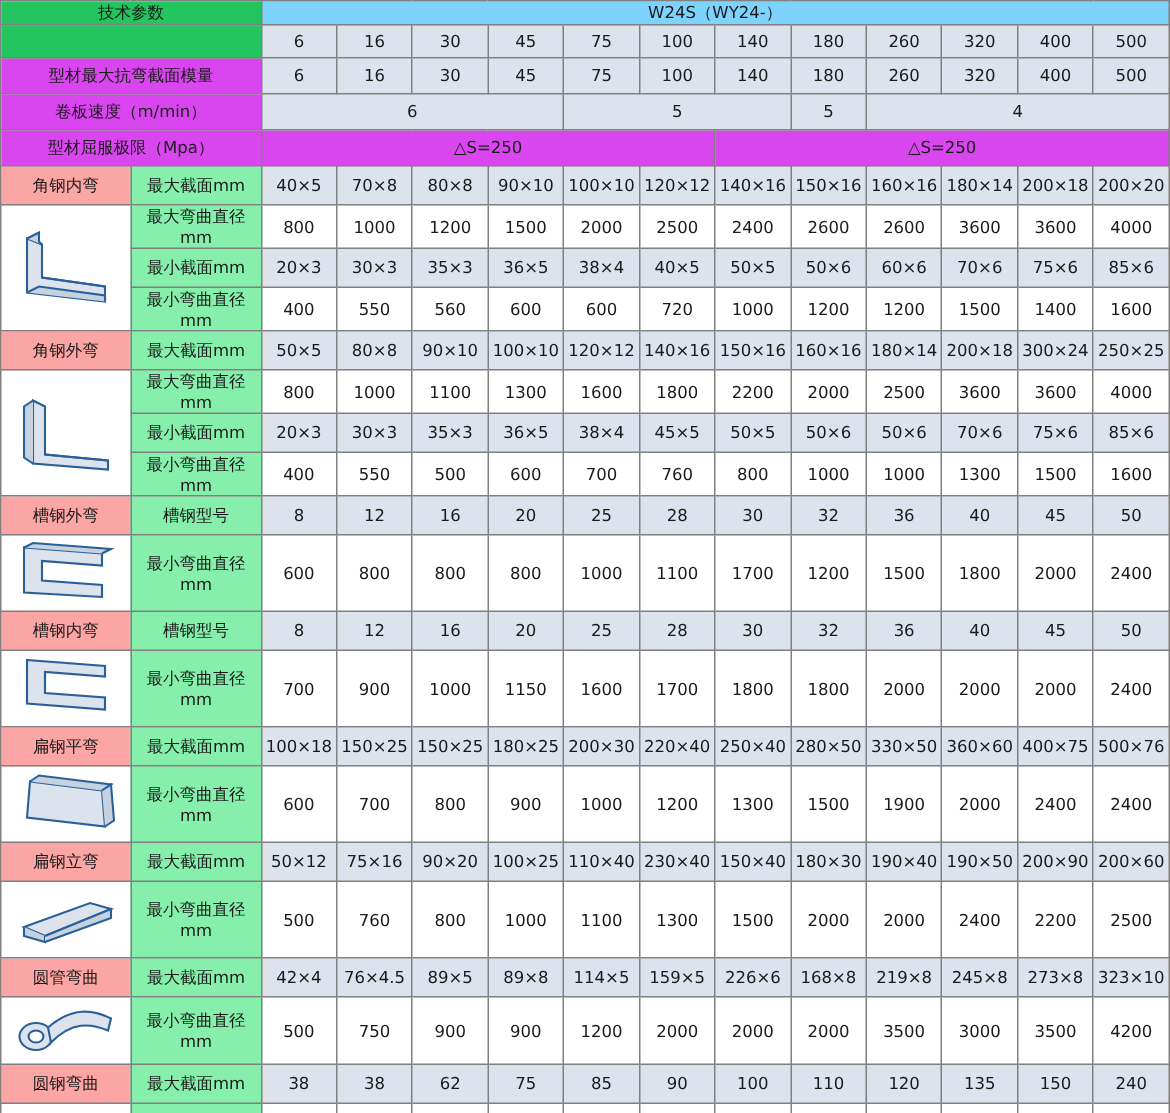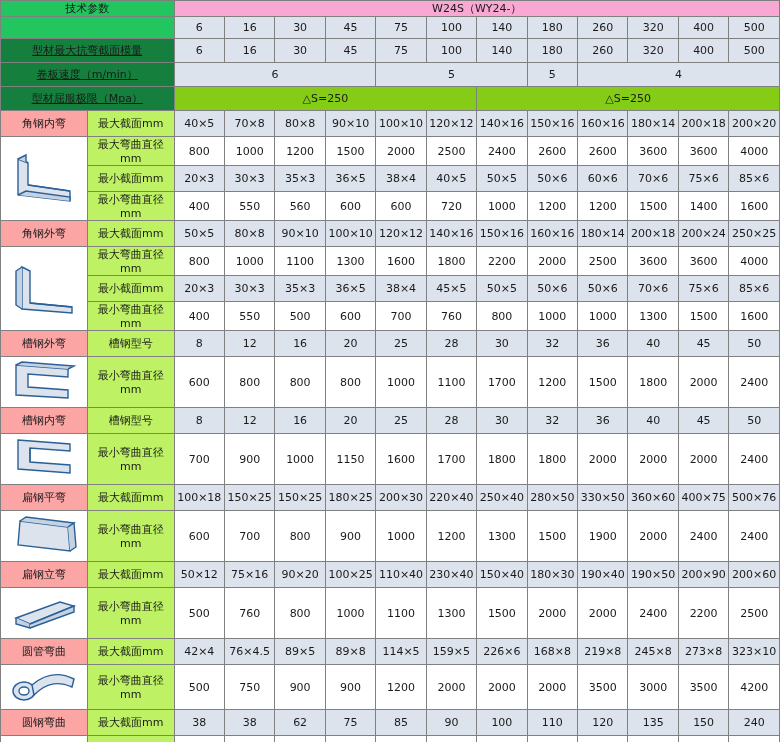--- a/index.html
+++ b/index.html
@@ -23,47 +23,46 @@
     vertical-align: middle;
     color: #1a1a1a;
     padding: 0;
     font-weight: normal;
   }
   .hdr-title {
     background: #22c55e;
     font-size: 14px;
   }
   .hdr-main {
-    background: #f9a8d4;
+    background: #7dd3fc;
     font-size: 14px;
   }
   .hdr-lbl {
-    background: #15803d;
+    background: #d946ef;
     font-size: 12px;
-    text-decoration: underline;
   }
   .hdr-num { background: #dce3ec; font-size: 11px; height: 22px; }
   .hdr-num2 { background: #dce3ec; font-size: 11px; height: 24px; }
   .spd { background: #dce3ec; font-size: 11px; height: 24px; }
-  .yld { background: #84cc16; font-size: 11px; height: 24px; margin-left: 14px; }
+  .yld { background: #d946ef; font-size: 11px; height: 24px; margin-left: 14px; }
 
   
   .rowname {
     background: #fca5a5;
     font-size: 13px;
     text-align: left;
     padding-left: 6px;
     height: 26px;
   }
   .iconcell {
     background: #ffffff;
     padding: 0;
   }
   .sublbl {
-    background: #bef264;
+    background: #86efac;
     font-size: 11px;
     text-align: center;
     width: 86px;
     height: 26px;
   }
   .val { background: #dce3ec; height: 26px; }
   .val-w { background: #ffffff; height: 26px; }
   svg { display: block; margin: 0 auto; }
 </style>
 </head>
@@ -210,21 +209,21 @@
         <td class="val">50×5</td>
         <td class="val">80×8</td>
         <td class="val">90×10</td>
         <td class="val">100×10</td>
         <td class="val">120×12</td>
         <td class="val">140×16</td>
         <td class="val">150×16</td>
         <td class="val">160×16</td>
         <td class="val">180×14</td>
         <td class="val">200×18</td>
-        <td class="val">200×24</td>
+        <td class="val">300×24</td>
         <td class="val">250×25</td>
       </tr>
       <tr>
         <td class="iconcell" rowspan="3">
           <svg width="72" height="56" viewBox="0 0 72 56">
             <g fill="none" stroke="#2a6099" stroke-width="1.4">
               <path d="M14 6 L22 10 L22 42 L64 46 L64 52 L14 48 Z" fill="#dce3ec"></path>
               <path d="M22 42 L64 46"></path>
               <path d="M14 48 L8 44 L8 10 L14 6" fill="#c6d2e0"></path>
             </g>

